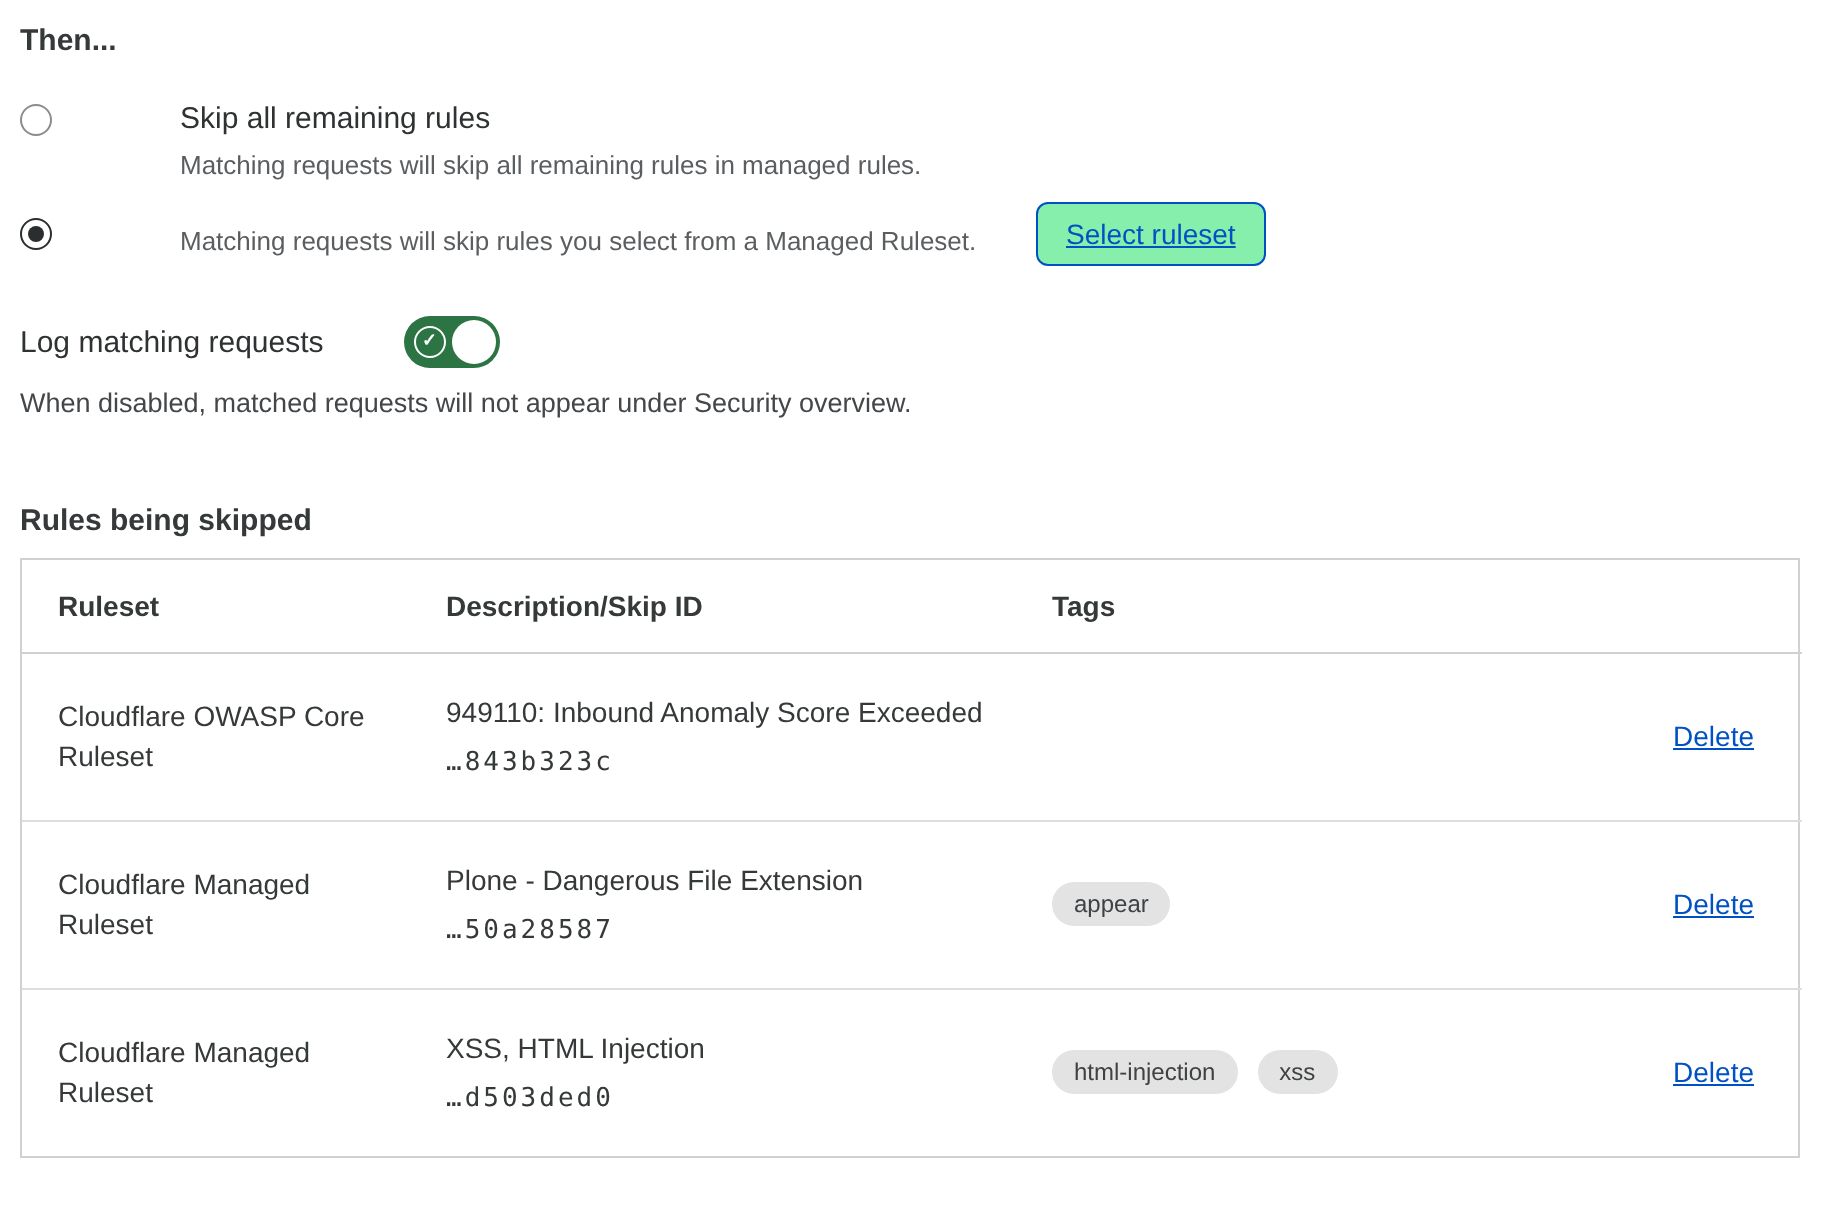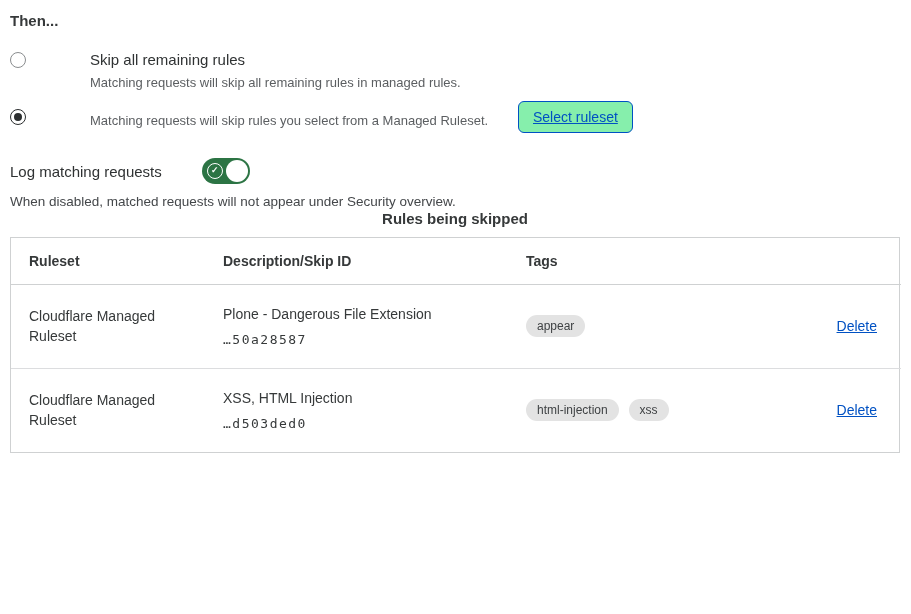--- a/index.html
+++ b/index.html
@@ -100,21 +100,21 @@
     background: #ffffff;
   }
   .log-desc {
     margin-top: 9px;
     font-size: 13.5px;
     color: #44474a;
     line-height: 17px;
   }
 
   
-  .table-heading { margin-bottom: 10px; text-align: center; }
+  .table-heading { margin-top: 42px; margin-bottom: 10px; }
   table.rules {
     width: 890px;
     border-collapse: collapse;
     table-layout: fixed;
   }
   .table-wrap {
     border: 1px solid #cfd1d2;
   }
   table.rules th, table.rules td {
     vertical-align: middle;
@@ -197,20 +197,31 @@
       <thead>
         <tr>
           <th class="col-ruleset">Ruleset</th>
           <th class="col-desc">Description/Skip ID</th>
           <th class="col-tags">Tags</th>
           <th class="col-action"></th>
         </tr>
       </thead>
       <tbody>
         <tr>
+          <td class="col-ruleset cell-ruleset">Cloudflare OWASP Core Ruleset</td>
+          <td class="col-desc">
+            <div class="rule-desc">949110: Inbound Anomaly Score Exceeded</div>
+            <div class="rule-id">…843b323c</div>
+          </td>
+          <td class="col-tags"></td>
+          <td class="col-action">
+            <a class="delete-link">Delete</a>
+          </td>
+        </tr>
+        <tr>
           <td class="col-ruleset cell-ruleset">Cloudflare Managed Ruleset</td>
           <td class="col-desc">
             <div class="rule-desc">Plone - Dangerous File Extension</div>
             <div class="rule-id">…50a28587</div>
           </td>
           <td class="col-tags">
             <span class="tag-pill">appear</span>
           </td>
           <td class="col-action">
             <a class="delete-link">Delete</a>

